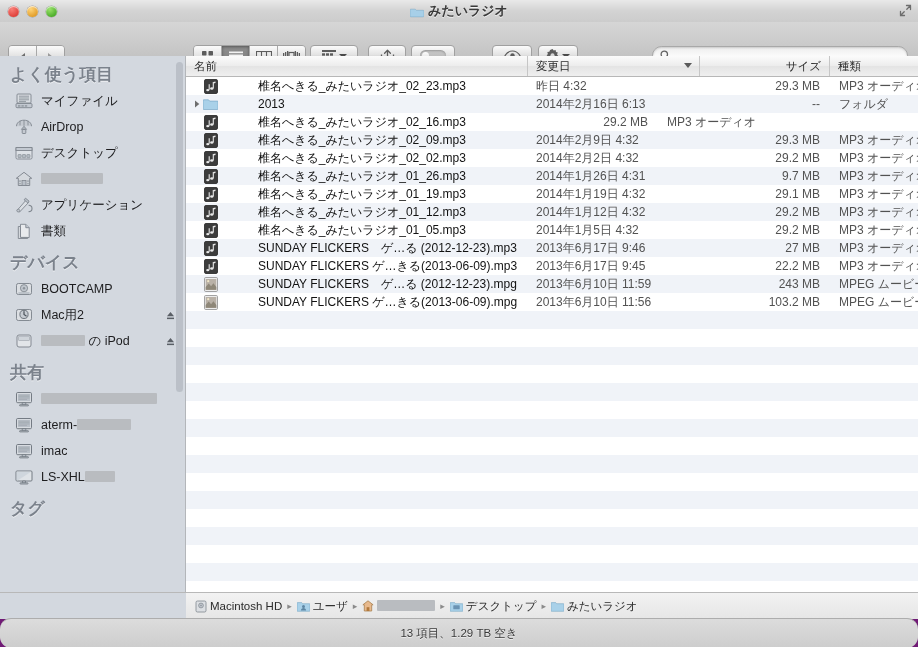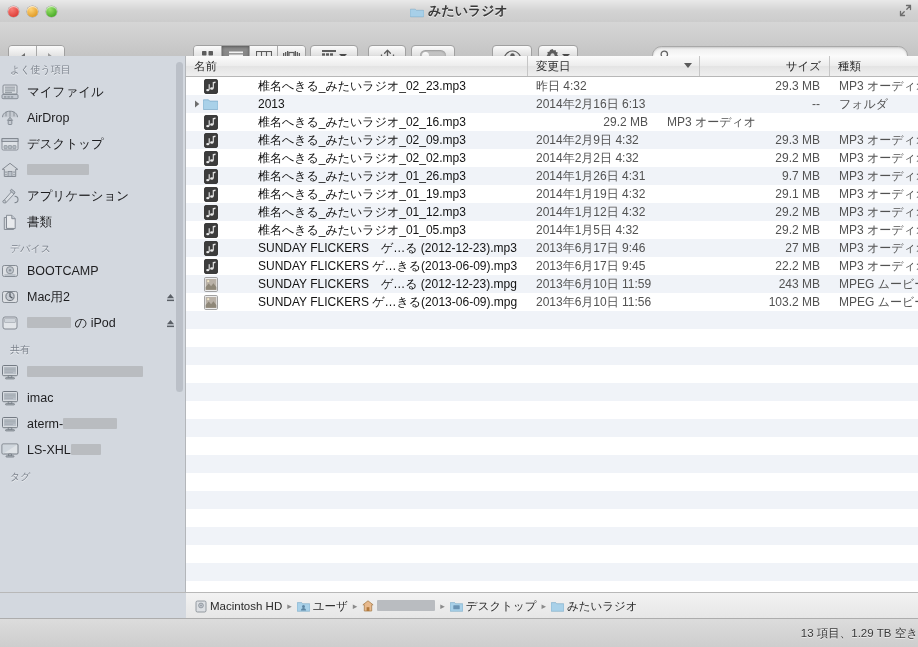--- a/index.html
+++ b/index.html
@@ -58,23 +58,23 @@
     background:linear-gradient(to bottom,#ededed,#fdfdfd 60%);
     border:1px solid #a8a8a8;border-radius:10px;box-sizing:border-box;
     box-shadow:inset 0 1px 2px rgba(0,0,0,.15);
     display:flex;align-items:center;padding-left:7px;}
   .searchbox input{border:none;background:transparent;outline:none;
     font-family:inherit;font-size:11px;width:215px;margin-left:5px;color:#222;}
 
   
   .sidebar{position:absolute;left:0;top:56px;width:185px;height:536px;
     background:#d3d8df;border-right:1px solid #b3b6ba;overflow:hidden;}
-  .sb-head{font-size:10px;font-weight:normal;color:#7b828c;
+  .sb-head{font-size:17px;font-weight:bold;color:#7b828c;
     padding:7px 0 2px 10px;text-shadow:0 1px 0 rgba(255,255,255,.6);}
-  .sb-item{height:26px;display:flex;align-items:center;
+  .sb-item{height:26px;display:flex;align-items:center;padding-left:14px;
     font-size:12.5px;color:#1d1d1f;position:relative;}
   .sb-item .ic{width:20px;height:18px;margin-right:7px;flex:none;
     display:flex;align-items:center;justify-content:center;}
   .sb-label{white-space:nowrap;overflow:hidden;}
   .redact{display:inline-block;background:#b9bcc0;border-radius:1px;height:11px;
     vertical-align:-1px;filter:blur(.6px);}
   .eject{position:absolute;right:10px;top:8px;width:9px;height:10px;color:#5a5f66;}
   .sb-scroll{position:absolute;right:2px;top:6px;width:7px;height:330px;
     background:#b6bcc4;border-radius:4px;opacity:.85;}
 
@@ -111,22 +111,22 @@
   
   .pathbar{position:absolute;left:186px;top:592px;width:732px;height:26px;
     background:linear-gradient(to bottom,#f2f2f2,#e6e6e6);
     border-top:1px solid #b8b8b8;display:flex;align-items:center;
     padding-left:9px;font-size:11.5px;color:#2b2b2b;}
   .pseg{display:flex;align-items:center;gap:3px;}
   .psep{margin:0 5px;color:#8a8a8a;font-size:9px;}
   .statusbar{position:absolute;left:0;top:618px;width:918px;height:29px;
     background:linear-gradient(to bottom,#dcdcdc,#cdcdcd);
     border-top:1px solid #adadad;
-    display:flex;align-items:center;justify-content:flex-end;
-    font-size:11.5px;color:#3a3a3a;text-shadow:0 1px 0 rgba(255,255,255,.6);}
+    display:flex;align-items:center;justify-content:center;
+    font-size:11.5px;color:#3a3a3a;text-shadow:0 1px 0 rgba(255,255,255,.6);border-radius:11px;}
   .bottomleft{position:absolute;left:0;top:592px;width:186px;height:26px;
     background:#d3d8df;border-right:1px solid #b3b6ba;border-top:1px solid #b8b8b8;}
 </style>
 </head>
 <body>
 
 <div class="window">
 
   <div class="titlebar">
     <div class="lights">
@@ -413,38 +413,38 @@
               <g stroke="#9aa1a9" stroke-width=".6">
                 <line x1="3.5" y1="4.2" x2="14.5" y2="4.2"></line>
                 <line x1="3.5" y1="5.6" x2="14.5" y2="5.6"></line>
                 <line x1="3.5" y1="7" x2="14.5" y2="7"></line>
                 <line x1="3.5" y1="8.4" x2="12" y2="8.4"></line>
               </g>
               <path d="M7.2 11.7h3.6v2.2H7.2z" fill="#c3c9d1" stroke="#6f767e" stroke-width=".8"></path>
               <rect x="4.5" y="13.7" width="9" height="1.2" rx=".5" fill="#c3c9d1" stroke="#6f767e" stroke-width=".8"></rect>
             </svg>
           </span>
-          <span class="sb-label">imac</span>
+          <span class="sb-label">aterm-<span class="redact" style="width:54px"></span></span>
         </div>
         <div class="sb-item">
           <span class="ic">
             <svg width="18" height="16" viewBox="0 0 18 16">
               <rect x="1.5" y="1.5" width="15" height="10.2" rx="1.2" fill="#d7dbe0" stroke="#6f767e" stroke-width=".95"></rect>
               <rect x="3" y="3" width="12" height="7" fill="#b9c0c8"></rect>
               <g stroke="#9aa1a9" stroke-width=".6">
                 <line x1="3.5" y1="4.2" x2="14.5" y2="4.2"></line>
                 <line x1="3.5" y1="5.6" x2="14.5" y2="5.6"></line>
                 <line x1="3.5" y1="7" x2="14.5" y2="7"></line>
                 <line x1="3.5" y1="8.4" x2="12" y2="8.4"></line>
               </g>
               <path d="M7.2 11.7h3.6v2.2H7.2z" fill="#c3c9d1" stroke="#6f767e" stroke-width=".8"></path>
               <rect x="4.5" y="13.7" width="9" height="1.2" rx=".5" fill="#c3c9d1" stroke="#6f767e" stroke-width=".8"></rect>
             </svg>
           </span>
-          <span class="sb-label">aterm-<span class="redact" style="width:54px"></span></span>
+          <span class="sb-label">imac</span>
         </div>
         <div class="sb-item">
           <span class="ic">
             <svg width="18" height="16" viewBox="0 0 18 16">
               <rect x="1" y="2" width="16" height="10" rx="1" fill="#dfe3e7" stroke="#6f767e" stroke-width=".95"></rect>
               <path d="M1.6 2.6h14.8L2.6 11.4H1.6z" fill="#cdd3da" opacity=".85"></path>
               <path d="M7.5 12h3v2h-3z" fill="#c3c9d1" stroke="#6f767e" stroke-width=".8"></path>
               <rect x="5" y="13.8" width="8" height="1.2" rx=".5" fill="#c3c9d1" stroke="#6f767e" stroke-width=".8"></rect>
             </svg>
           </span>

